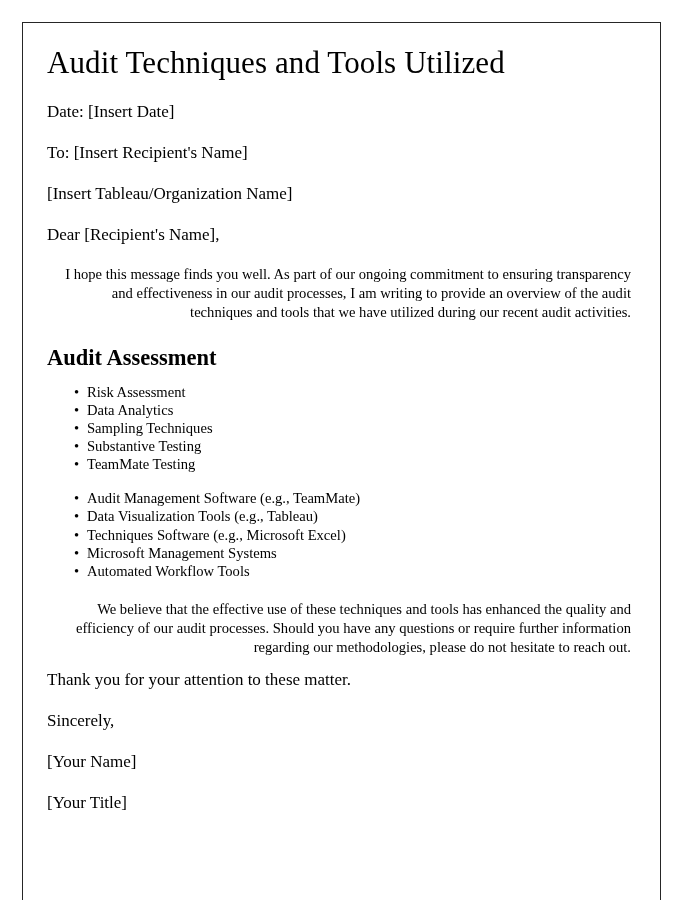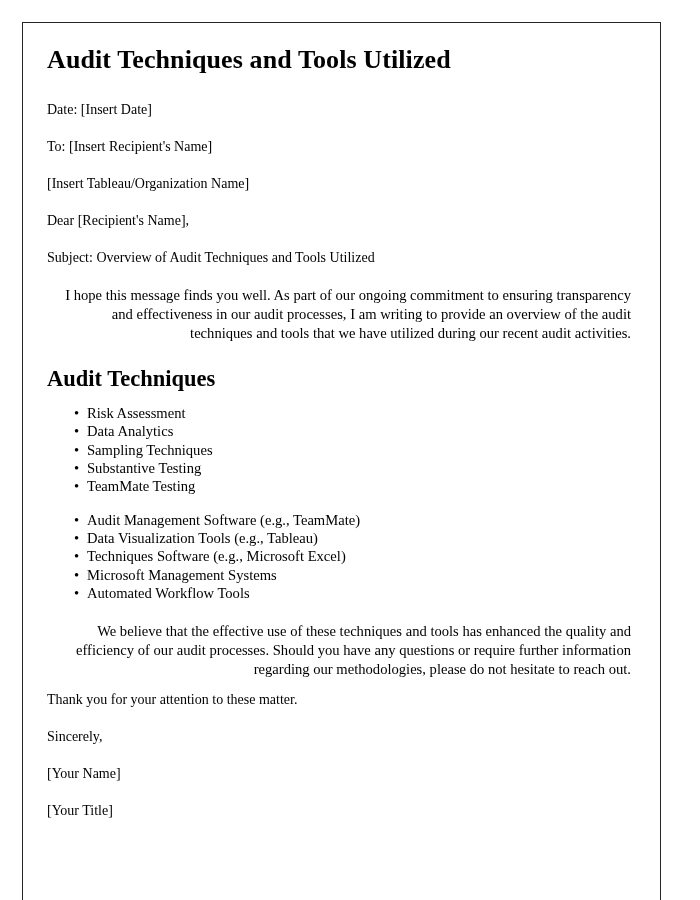--- a/index.html
+++ b/index.html
@@ -31,43 +31,43 @@
 
   .page-body {
     position: absolute;
     left: 24px;            
     top: 22px;
     width: 584px;
   }
 
   
   .doc-title {
-    font-size: 26px;
-    font-weight: bold;
+    font-size: 31px;
+    font-weight: normal;
     line-height: 1.16;
     letter-spacing: 0.1px;
-    margin: 0 0 26px 0;
+    margin: 0 0 20px 0;
   }
 
   .section-heading {
     font-size: 22.5px;
     font-weight: bold;
     line-height: 1.2;
     margin: 22px 0 12px 0;
   }
 
   .para-block {
     font-size: 14.6px;
     line-height: 1.30;
     margin: 0 0 12px 0;
     text-align: right;
   }
 
   .meta-line {
-    font-size: 14px;
+    font-size: 17px;
     line-height: 1.29;
     margin: 0 0 19px 0;
   }
 
   
   .doc-list {
     margin: 0 0 16px 0;
     padding-left: 40px;
     list-style: none;
   }
@@ -98,25 +98,24 @@
 
     <p class="meta-line">Date: [Insert Date]</p>
 
     <p class="meta-line">To: [Insert Recipient's Name]</p>
 
 
     <p class="meta-line">[Insert Tableau/Organization Name]</p>
 
     <p class="meta-line">Dear [Recipient's Name],</p>
 
-    <p class="meta-line">Subject: Overview of Audit Techniques and Tools Utilized</p>
 
     <p class="para-block">I hope this message finds you well. As part of our ongoing commitment to ensuring transparency and effectiveness in our audit processes, I am writing to provide an overview of the audit techniques and tools that we have utilized during our recent audit activities.</p>
 
-    <h2 class="section-heading">Audit Techniques</h2>
+    <h2 class="section-heading">Audit Assessment</h2>
 
     <ul class="doc-list">
       <li>
         <span class="bullet-dot">•</span>
         <span>Risk Assessment</span>
       </li>
       <li>
         <span class="bullet-dot">•</span>
         <span>Data Analytics</span>
       </li>

